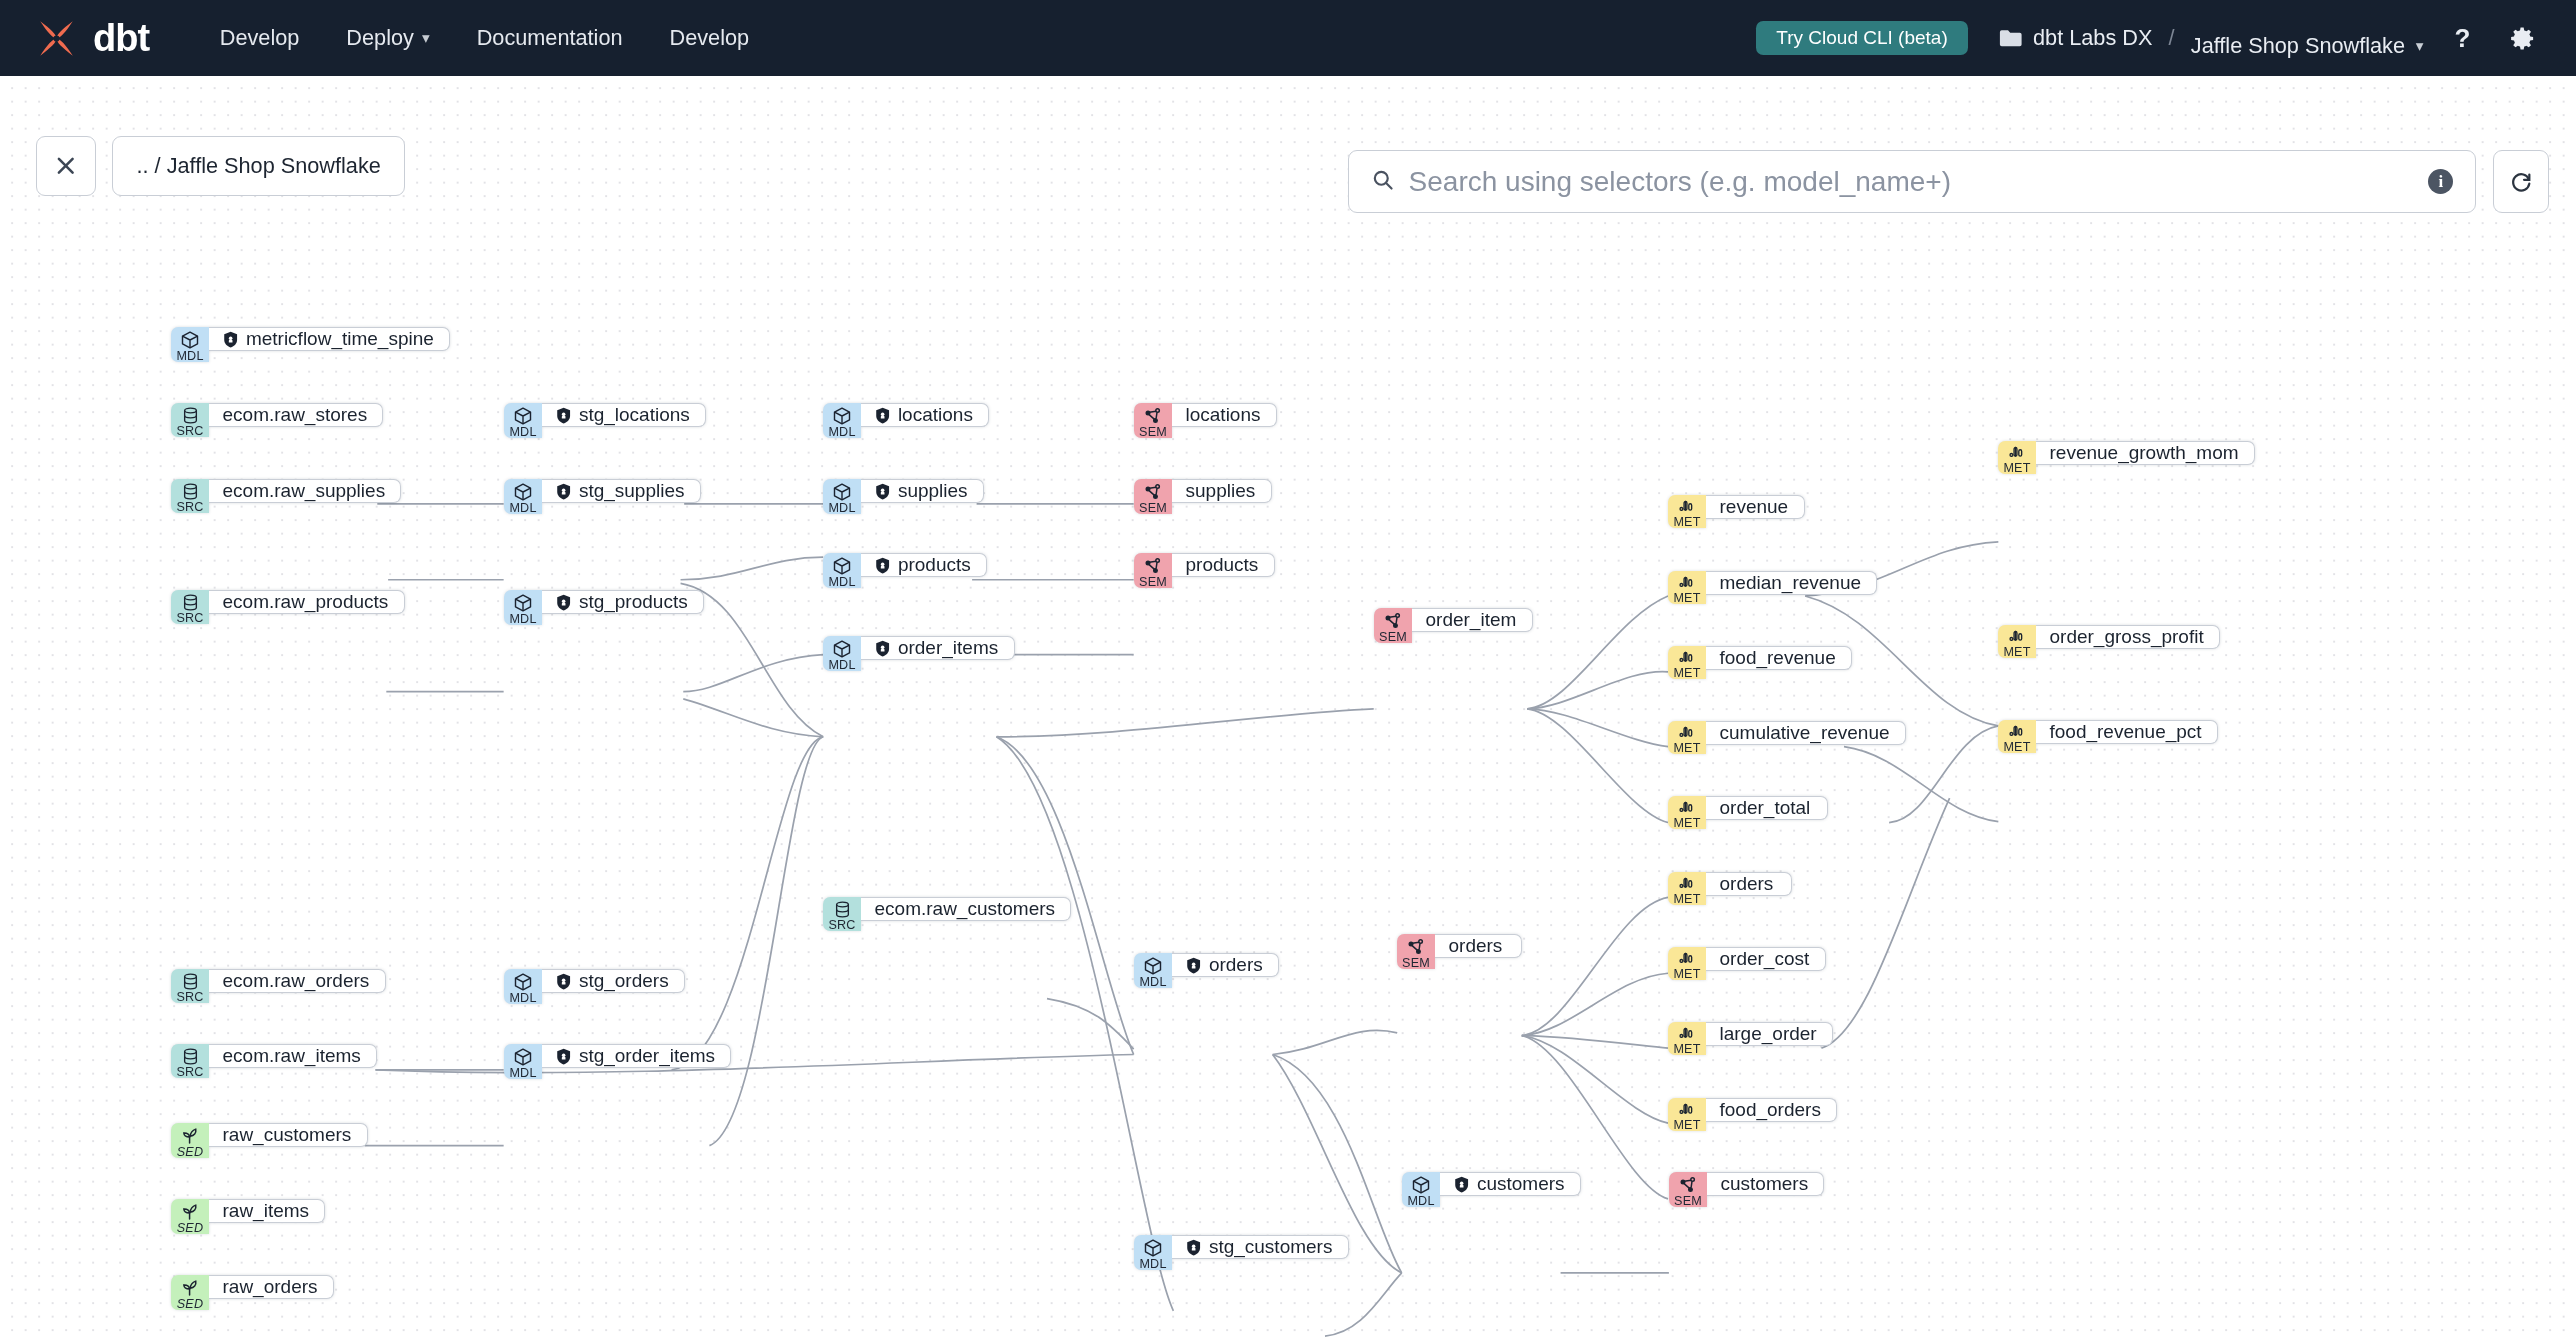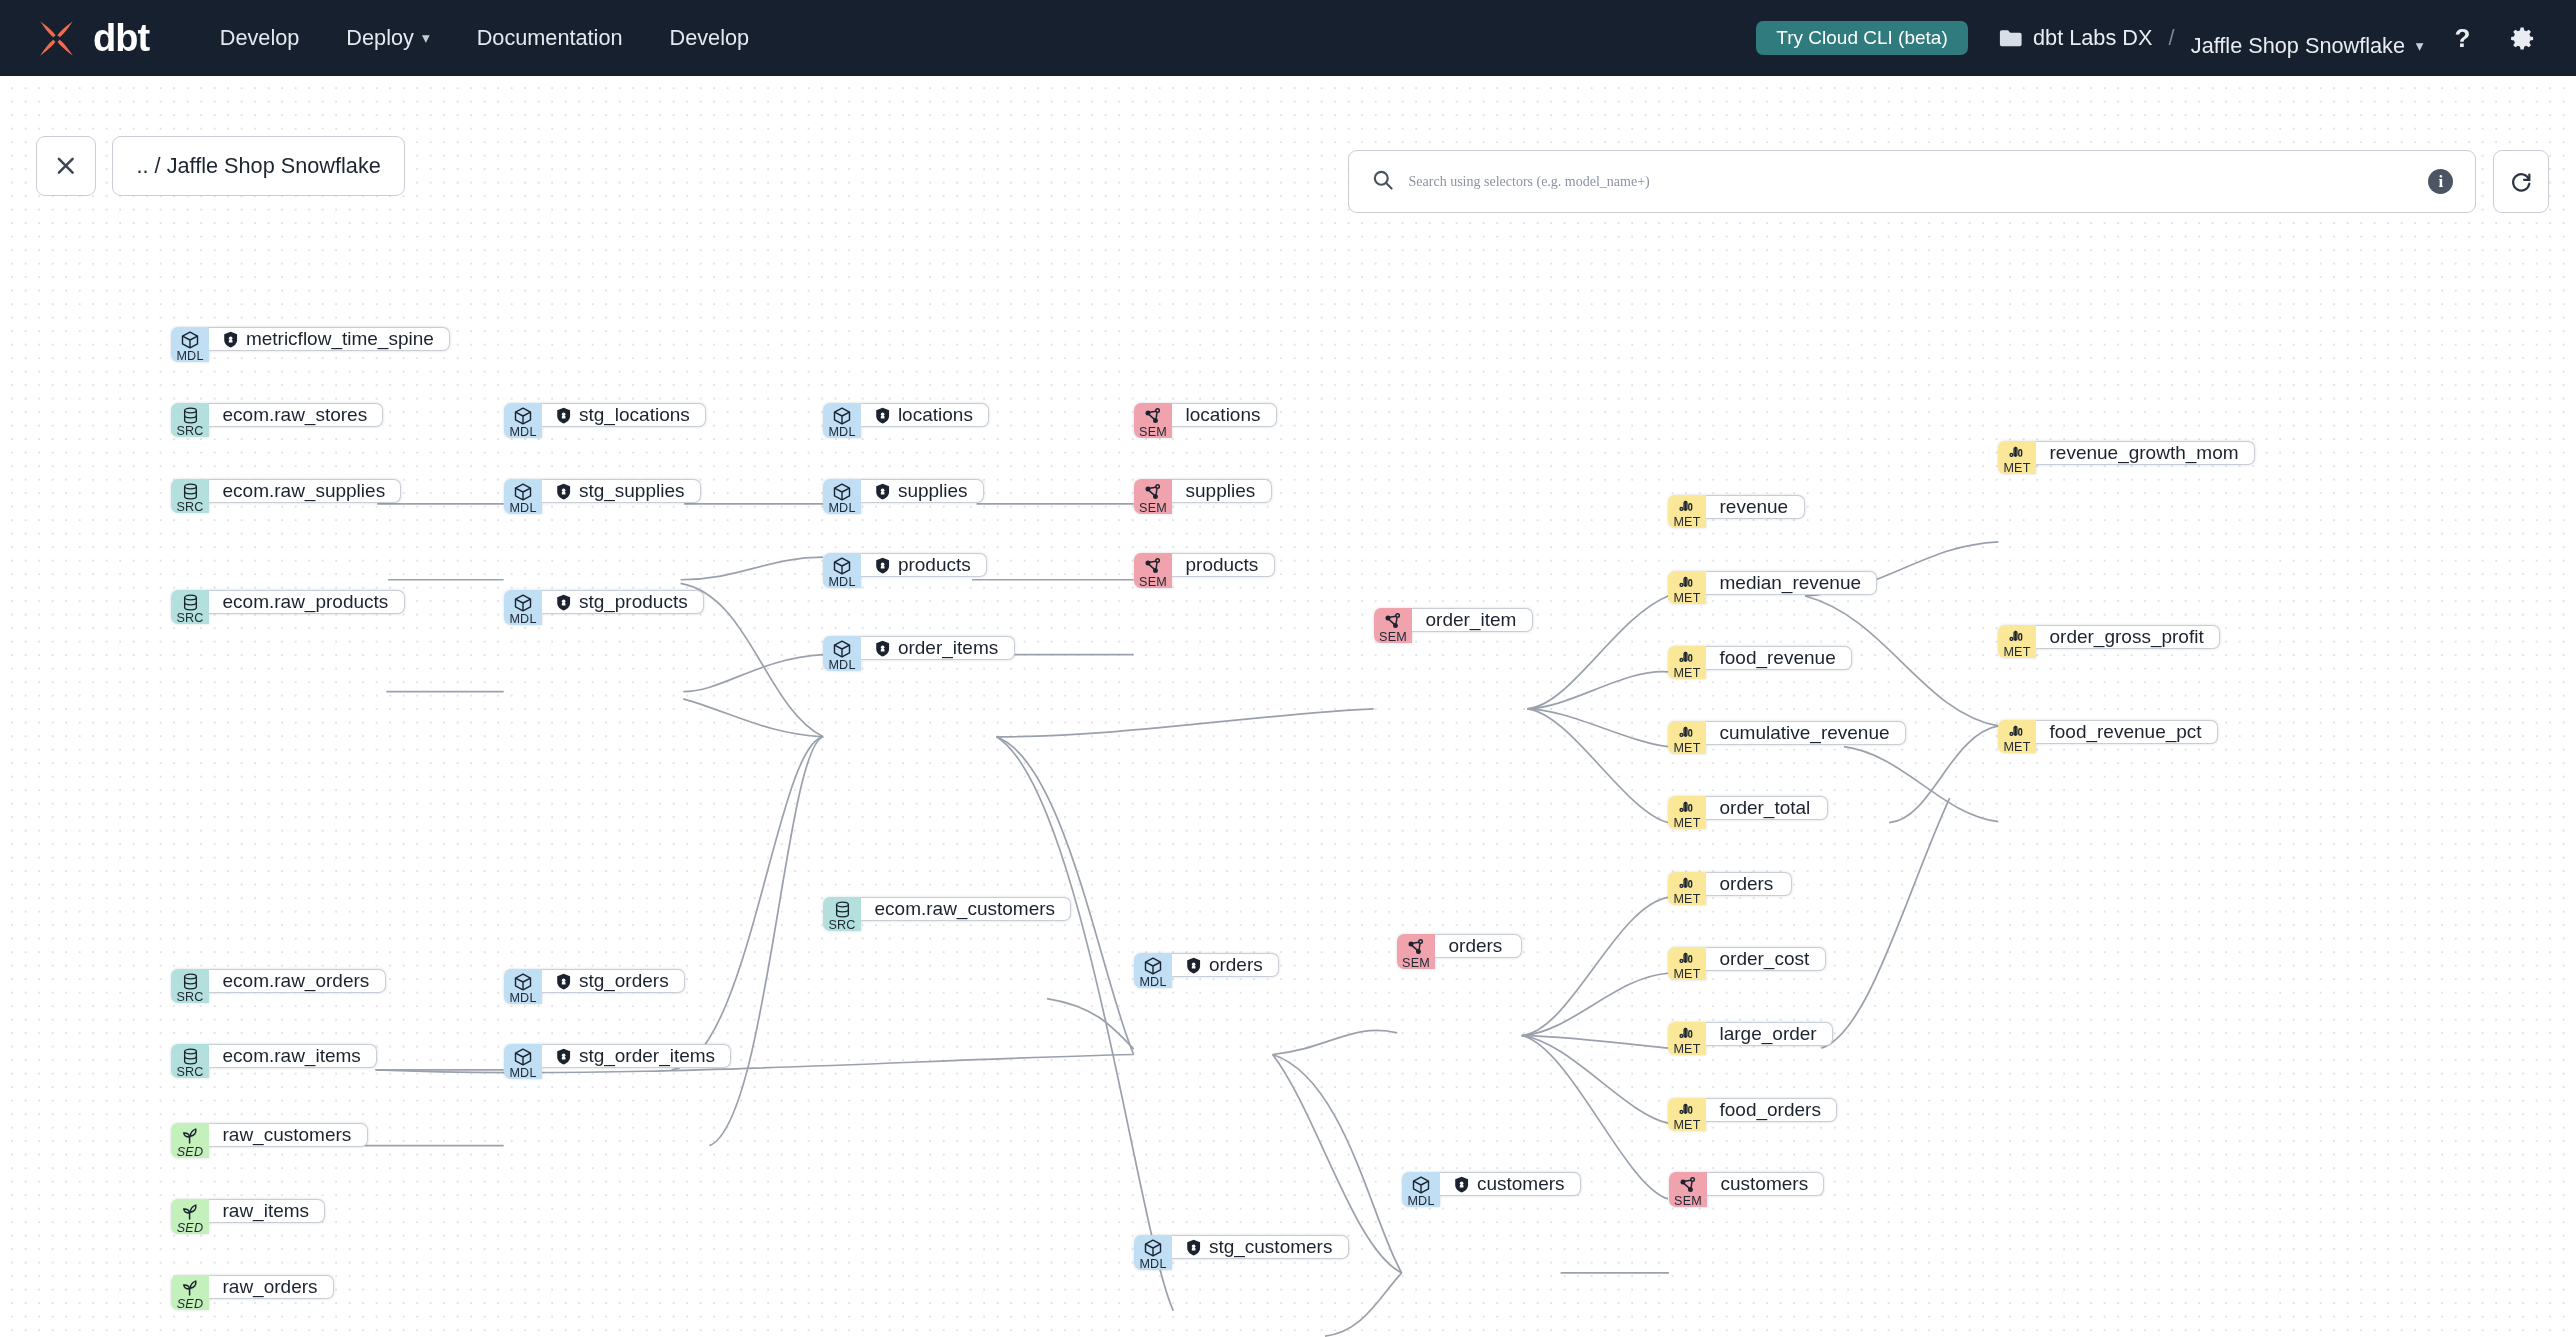--- a/index.html
+++ b/index.html
@@ -88,22 +88,22 @@
   }
   .search-wrap {
     position: absolute; left: 1348px; top: 108px;
     transform: translateY(-54px);
     width: 1128px; height: 63px;
     background: #fff; border: 0.9px solid #c9ced6; border-radius: 9px;
     display: flex; align-items: center; padding: 0 21.7px; gap: 14.4px;
   }
   .search-input {
     flex: 1 1 auto; border: none; outline: none;
-    font-size: 14px; color: #4d7c0f;
-    font-family: Liberation Serif, serif;
+    font-size: 28px; color: #4d7c0f;
+    font-family: Liberation Sans, sans-serif;
     background: transparent;
   }
   .search-input::placeholder { color: #8b93a1; }
   .info-dot {
     width: 25px; height: 25px; border-radius: 50%;
     background: #4c5563; color: #fff;
     display: flex; align-items: center; justify-content: center;
     font-size: 17px; font-weight: 700; font-family: "Liberation Serif", serif;
     cursor: pointer; flex: none;
   }

